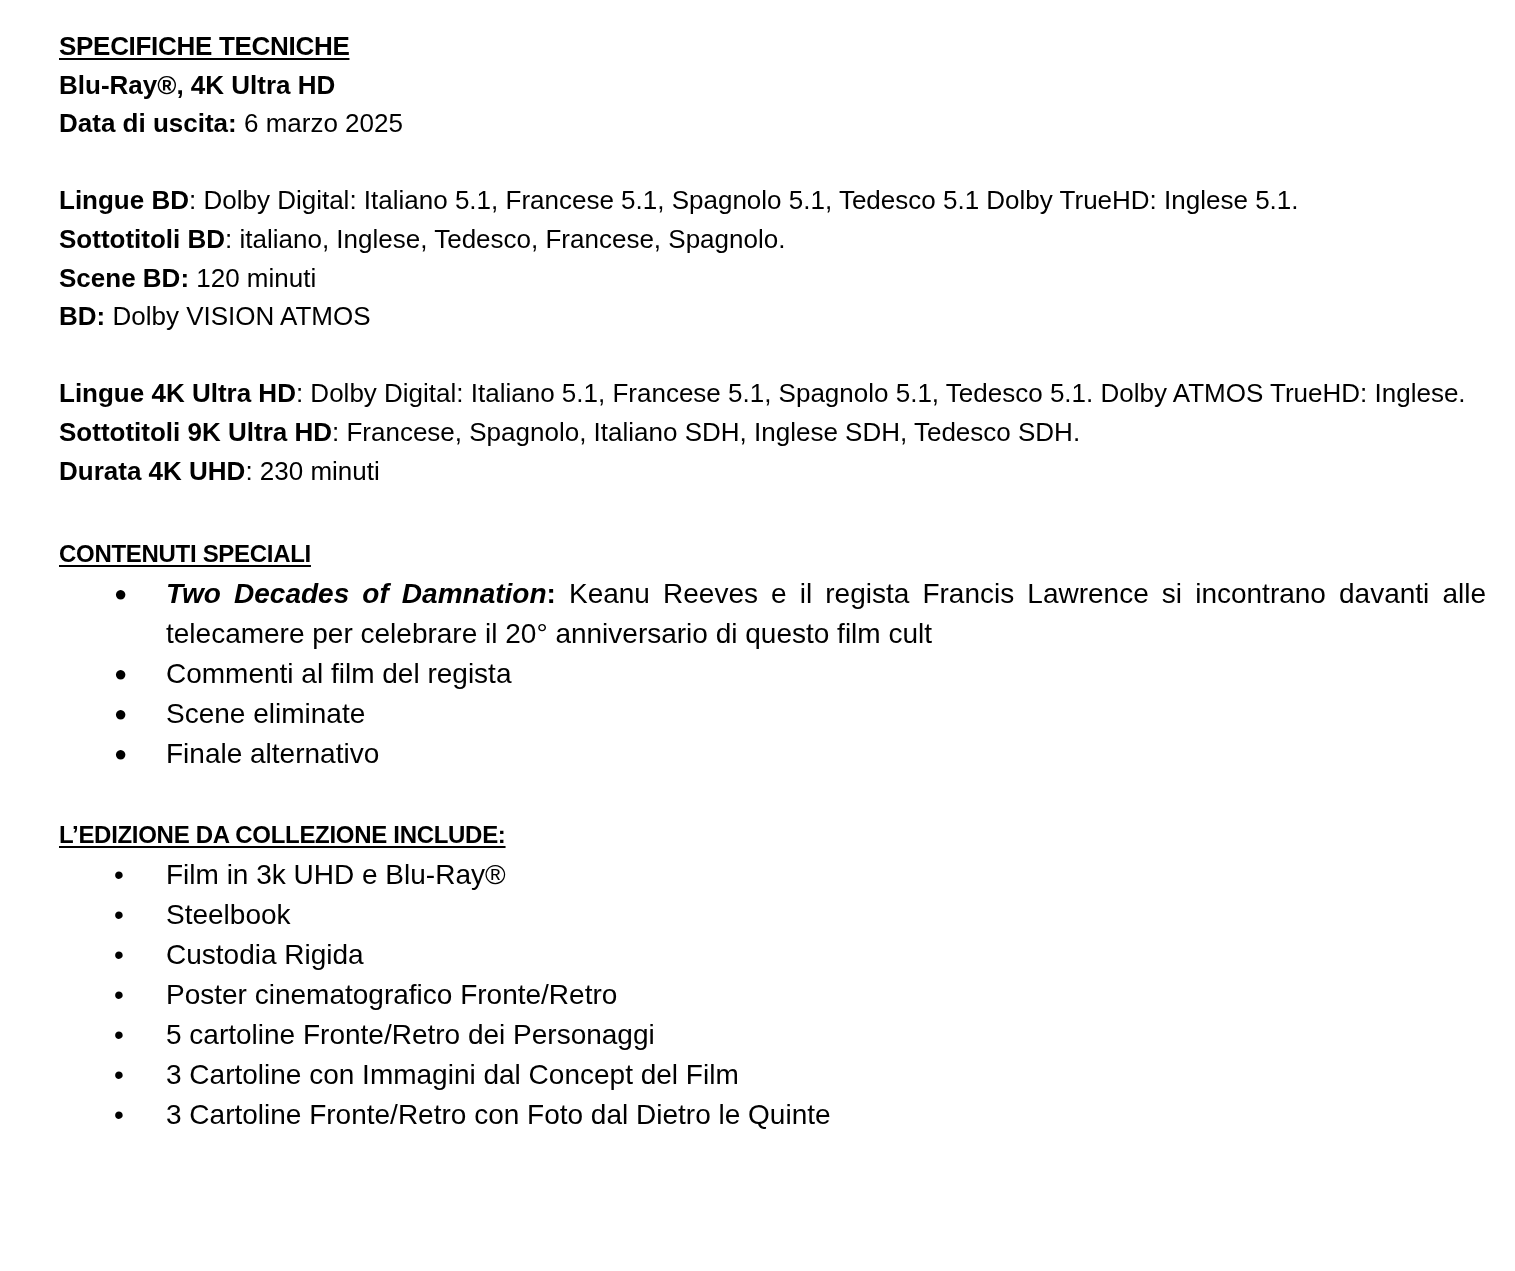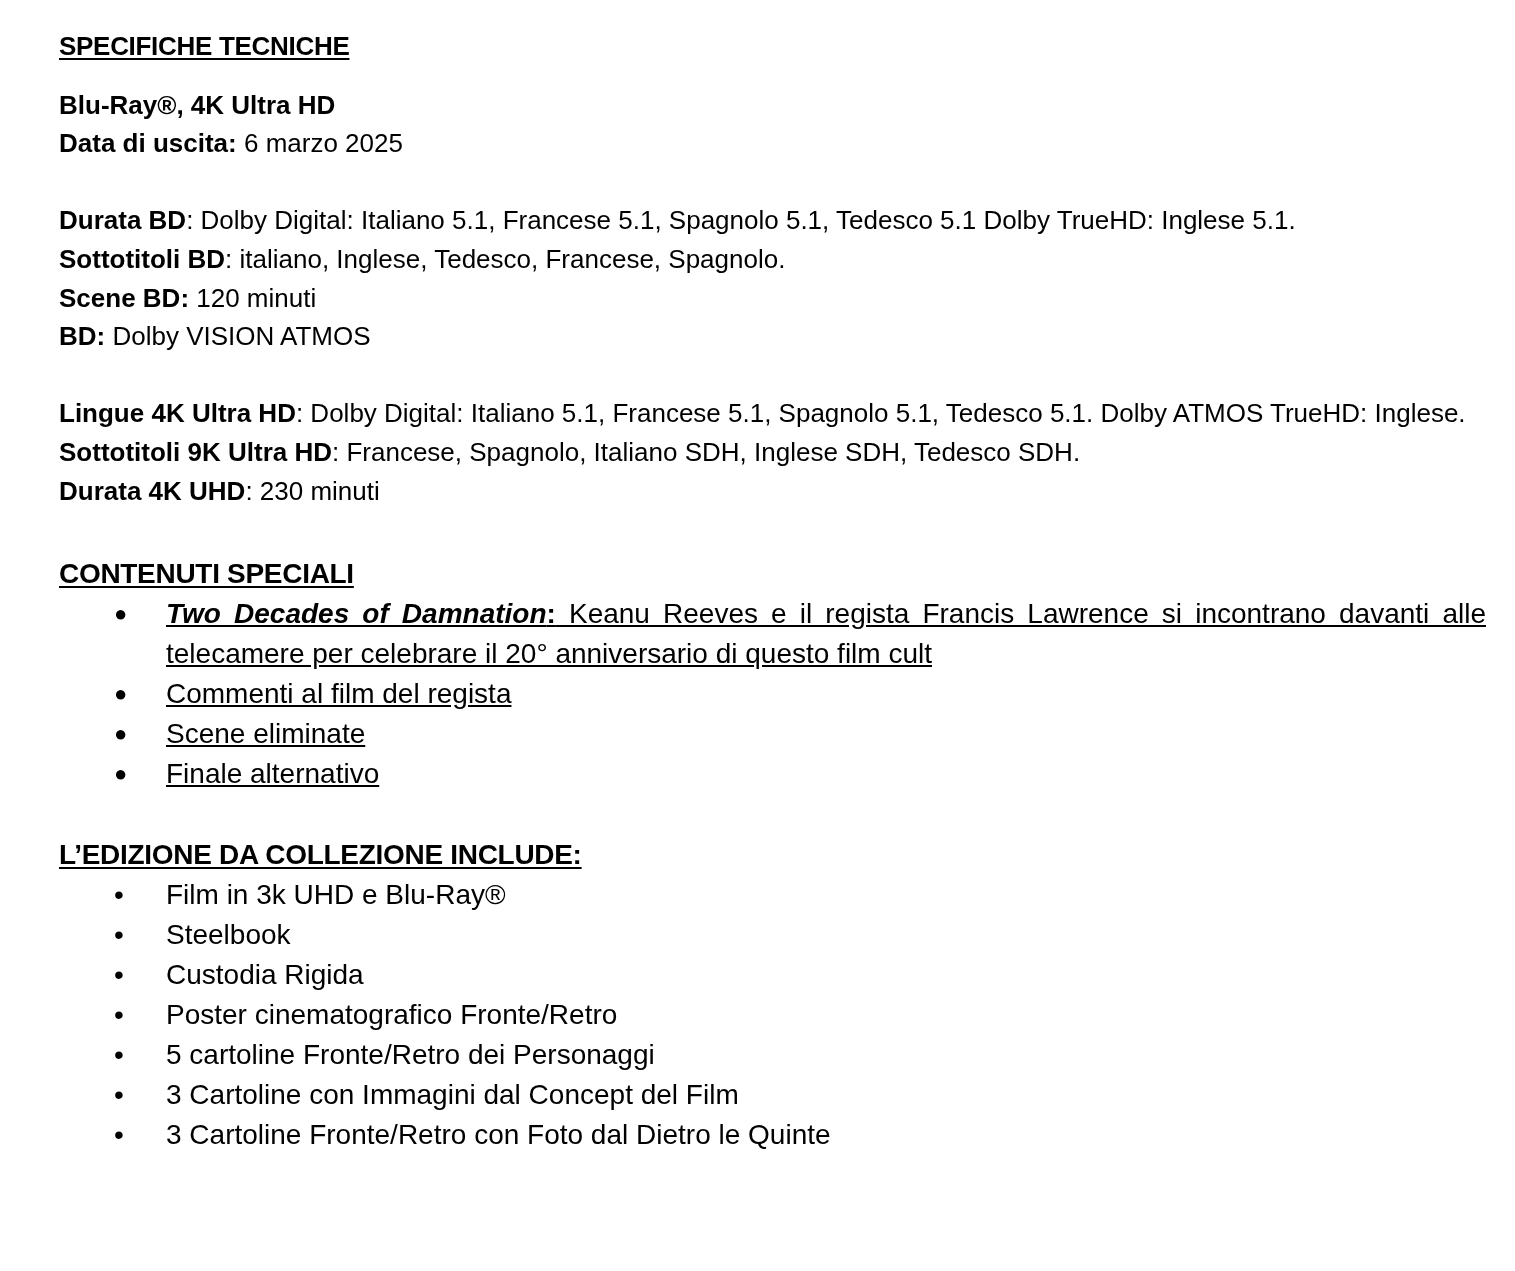--- a/index.html
+++ b/index.html
@@ -4,44 +4,44 @@
 <style>
   html, body { margin: 0; padding: 0; background: #ffffff; }
   body {
     width: 1515px; height: 1271px; overflow: hidden; position: relative;
     font-family: "Liberation Sans", sans-serif; color: #000;
     font-size: 26px;
   }
   .page { position: absolute; left: 59px; top: 27px; width: 1427px; }
   .line { line-height: 38.6px; white-space: nowrap; }
   .wrap { white-space: normal; }
-  .b { font-weight: bold; margin-top: 20px; }
+  .b { font-weight: bold; }
   .heading { font-weight: bold; text-decoration: underline; text-underline-offset: 3px; letter-spacing: -0.3px; }
   .gap { height: 38.6px; }
   .list { margin: 0; padding: 0; list-style: none; }
   .list li { position: relative; padding-left: 107px; line-height: 40px; font-size: 28px; }
   .list li .bullet { position: absolute; left: 55px; top: 0; }
   .list li .bullet.dot { font-size: 22px; }
-  .list.special li .txt { display: block; text-align: justify; text-decoration: underline; }
+  .list.special li .txt { display: block; text-align: justify; }
   .list.special li.first .txt { text-align: justify; text-align-last: left; }
-  .heading2 { font-size: 28px; line-height: 40px; }
+  .heading2 { font-size: 24px; line-height: 40px; }
   .bi { font-weight: bold; font-style: italic; }
 </style>
 </head>
 <body>
 
 <div class="page">
 
   <div class="line heading">SPECIFICHE TECNICHE</div>
   <div class="line b">Blu-Ray®, 4K Ultra HD</div>
   <div class="line"><span class="b">Data di uscita:</span><span> 6 marzo 2025</span></div>
 
   <div class="gap"></div>
 
-  <div class="line wrap" style="text-align:justify;"><span class="b">Durata BD</span><span>: Dolby Digital: Italiano 5.1, Francese 5.1, Spagnolo 5.1, Tedesco 5.1 Dolby TrueHD: Inglese 5.1.</span></div>
+  <div class="line wrap" style="text-align:justify;"><span class="b">Lingue BD</span><span>: Dolby Digital: Italiano 5.1, Francese 5.1, Spagnolo 5.1, Tedesco 5.1 Dolby TrueHD: Inglese 5.1.</span></div>
   <div class="line"><span class="b">Sottotitoli BD</span><span>: italiano, Inglese, Tedesco, Francese, Spagnolo.</span></div>
   <div class="line"><span class="b">Scene BD:</span><span> 120 minuti</span></div>
   <div class="line"><span class="b">BD:</span><span> Dolby VISION ATMOS</span></div>
 
   <div class="gap"></div>
 
   <div class="line wrap" style="text-align:justify;"><span class="b">Lingue 4K Ultra HD</span><span>: Dolby Digital: Italiano 5.1, Francese 5.1, Spagnolo 5.1, Tedesco 5.1. Dolby ATMOS TrueHD: Inglese.</span></div>
   <div class="line"><span class="b">Sottotitoli 9K Ultra HD</span><span>: Francese, Spagnolo, Italiano SDH, Inglese SDH, Tedesco SDH.</span></div>
   <div class="line"><span class="b">Durata 4K UHD</span><span>: 230 minuti</span></div>
 

